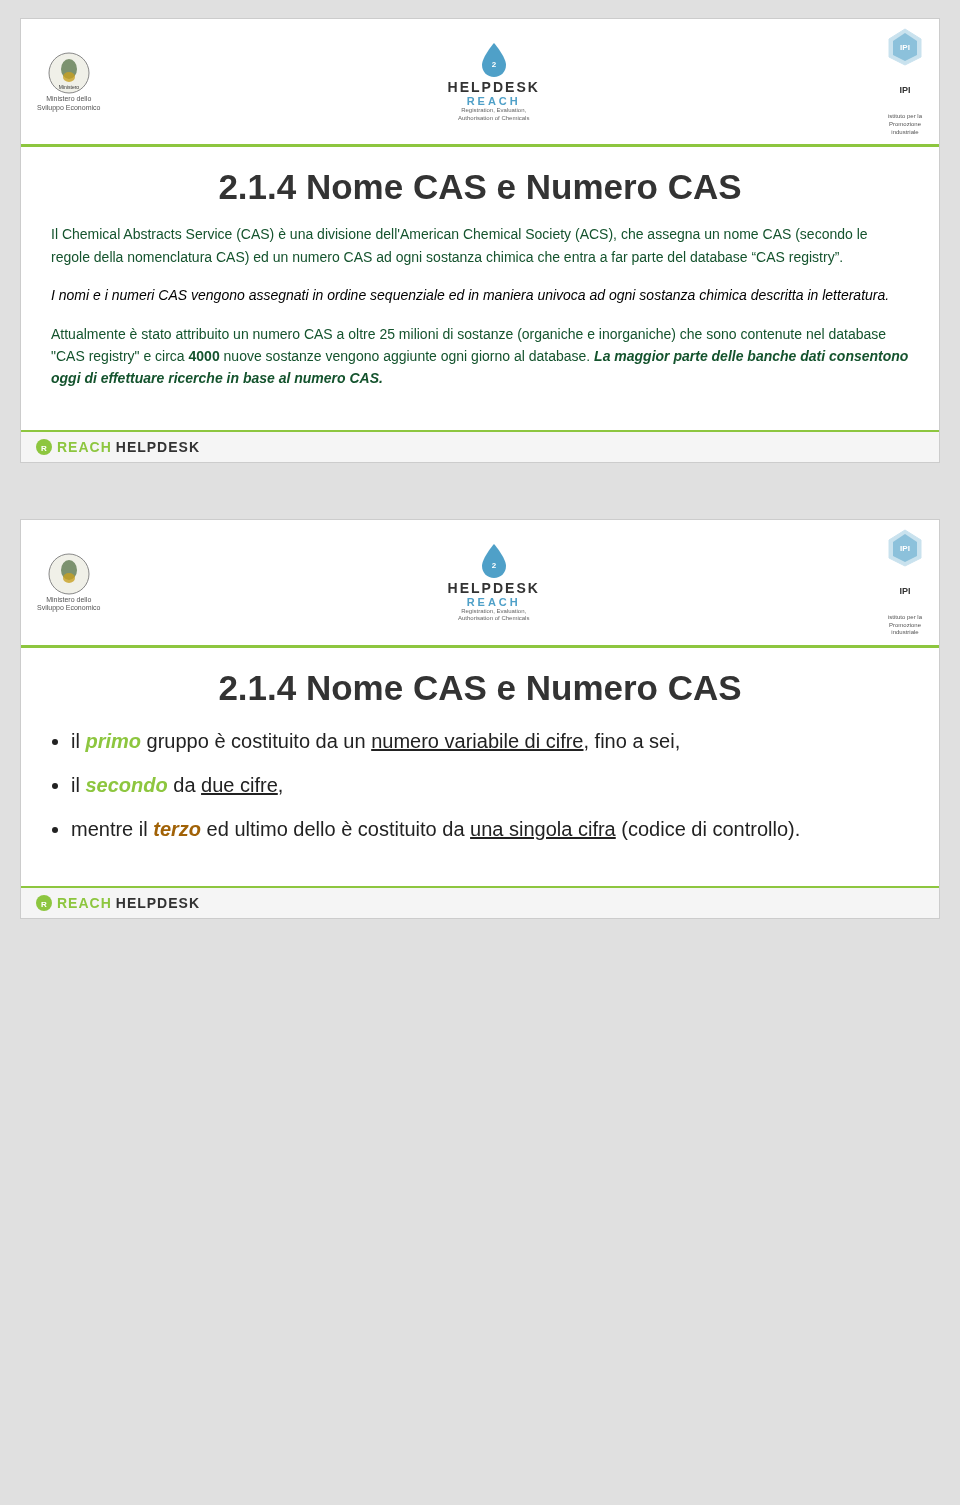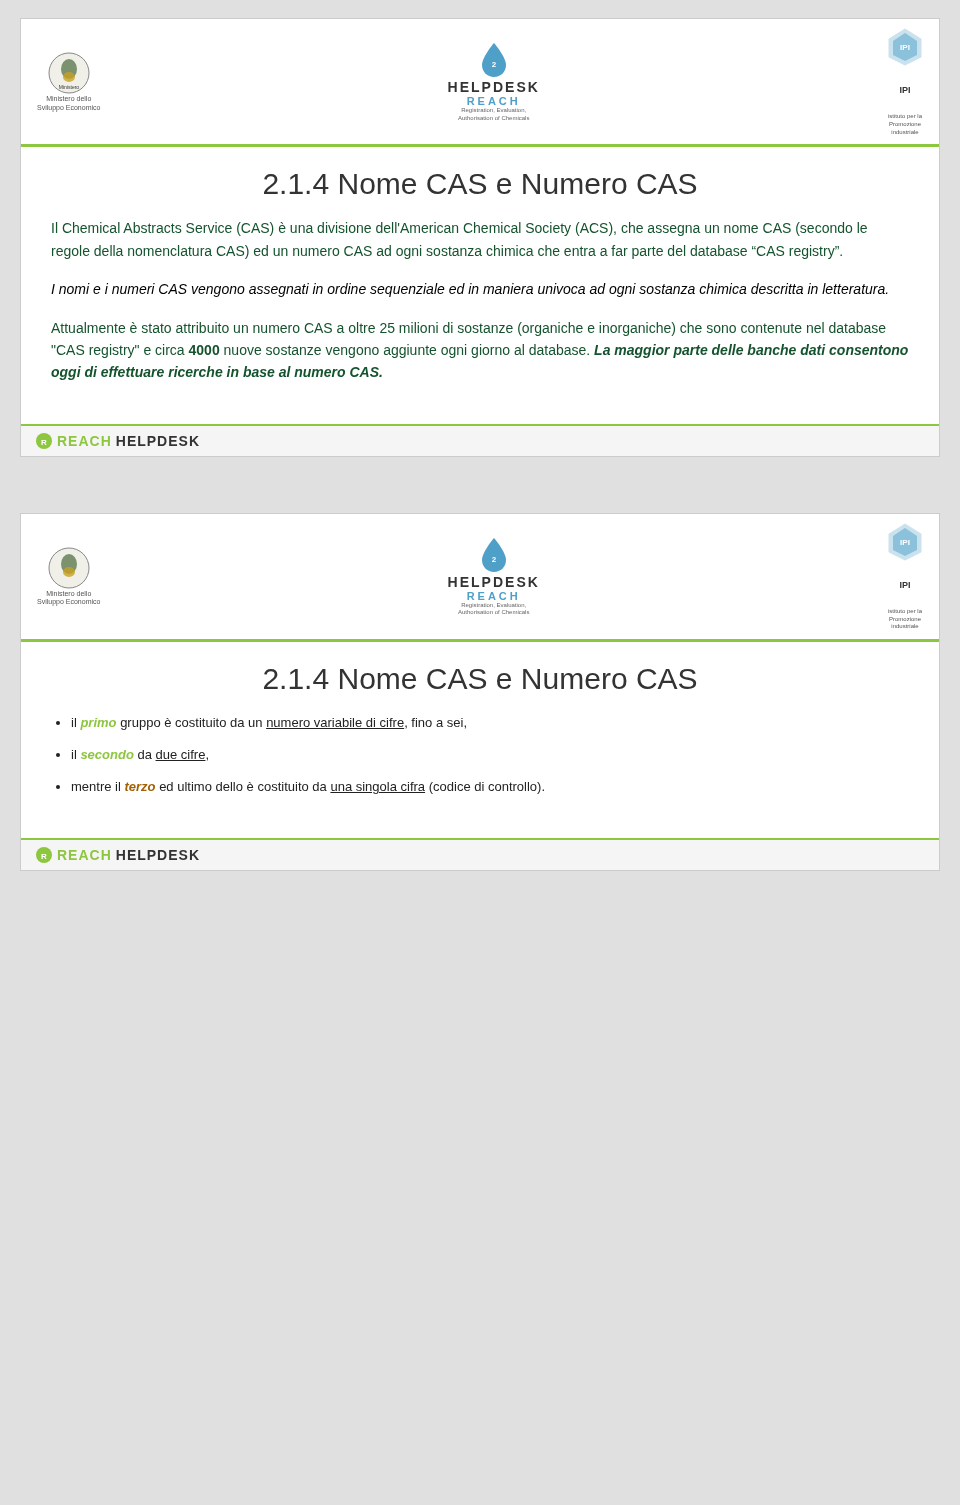--- a/index.html
+++ b/index.html
@@ -46,22 +46,22 @@
       flex-direction: column;
       align-items: center;
       gap: 18px;
     }
 
     .card-content {
       padding: 20px 30px 24px 30px;
     }
 
     .page-title {
-      font-size: 30px;
-      font-weight: normal;
+      font-size: 35px;
+      font-weight: bold;
       color: #333;
       text-align: center;
       margin-bottom: 16px;
       font-family: Arial, sans-serif;
     }
 
     .paragraph {
       font-size: 14px;
       color: #14532d;
       line-height: 1.6;
@@ -97,21 +97,21 @@
       background: #f5f5f5;
       border-top: 2px solid #8dc63f;
       padding: 6px 14px;
       display: flex;
       align-items: center;
       gap: 4px;
     }
 
     .bullet-list {
       margin: 16px 0 16px 20px;
-      font-size: 13px;
+      font-size: 20px;
       color: #222;
       line-height: 1.7;
     }
 
     .bullet-list li {
       margin-bottom: 10px;
       list-style-type: disc;
     }
 
     

